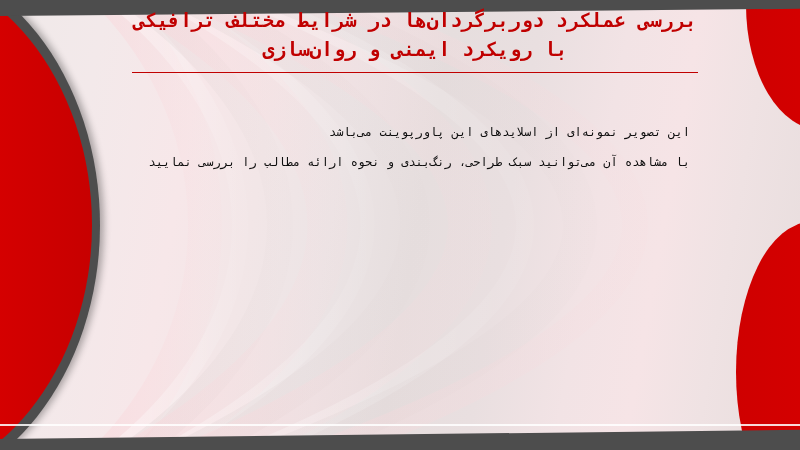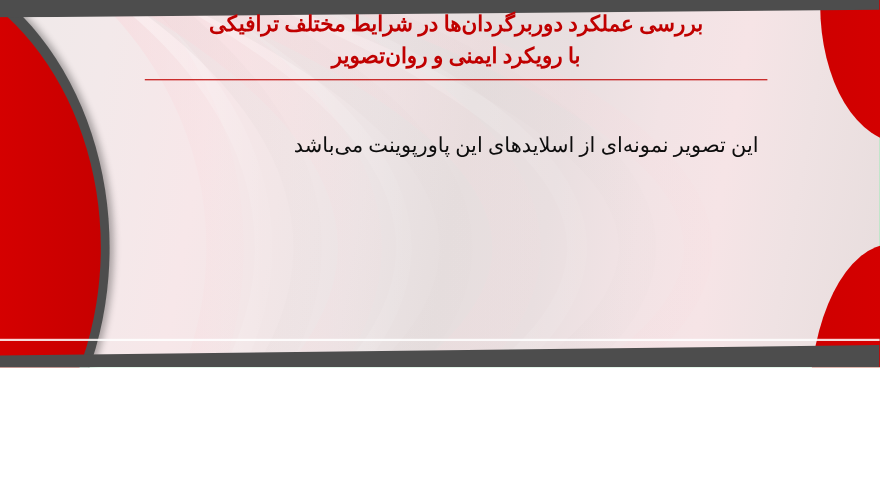--- a/index.html
+++ b/index.html
@@ -3,24 +3,24 @@
 <meta charset="utf-8">
 <style>
   html, body {
     margin: 0;
     padding: 0;
     background: #ffffff;
   }
   #slide {
     position: relative;
     width: 800px;
-    height: 334px;
+    height: 450px;
     overflow: hidden;
-    font-family: Liberation Serif, serif;
-    background: #86efac;
+    font-family: Liberation Mono, monospace;
+    background: #f9a8d4;
   }
 
   
   .bg-base {
     position: absolute;
     inset: 0;
     background:
       linear-gradient(100deg,
         #efe9e9 0%,
         #f3e9ea 12%,
@@ -131,21 +131,21 @@
   
   .body-block {
     position: absolute;
     right: 110px;
     left: 140px;
     top: 118px;
     text-align: right;
     color: #111111;
   }
   .body-line {
-    font-size: 19px;
+    font-size: 12px;
     line-height: 30px;
     color: #0d0d0d;
     white-space: nowrap;
   }
 </style>
 </head>
 <body>
 
 <div id="slide">
 
@@ -187,21 +187,22 @@
 
   <div class="left-ellipse-border"></div>
   <div class="left-ellipse"></div>
 
   <div class="band-top"></div>
   <div class="band-bottom-hi"></div>
   <div class="band-bottom"></div>
 
   <div class="title-block">
     <div class="title-line">بررسی عملکرد دوربرگردان‌ها در شرایط مختلف ترافیکی</div>
-    <div class="title-line">با رویکرد ایمنی و روان‌تصویر</div>
+    <div class="title-line">با رویکرد ایمنی و روان‌سازی</div>
     <div class="title-rule"></div>
   </div>
 
   <div class="body-block">
     <div class="body-line">این تصویر نمونه‌ای از اسلایدهای این پاورپوینت می‌باشد</div>
+    <div class="body-line">با مشاهده آن می‌توانید سبک طراحی، رنگ‌بندی و نحوه ارائه مطالب را بررسی نمایید</div>
   </div>
 
 </div>
 
 </body></html>

